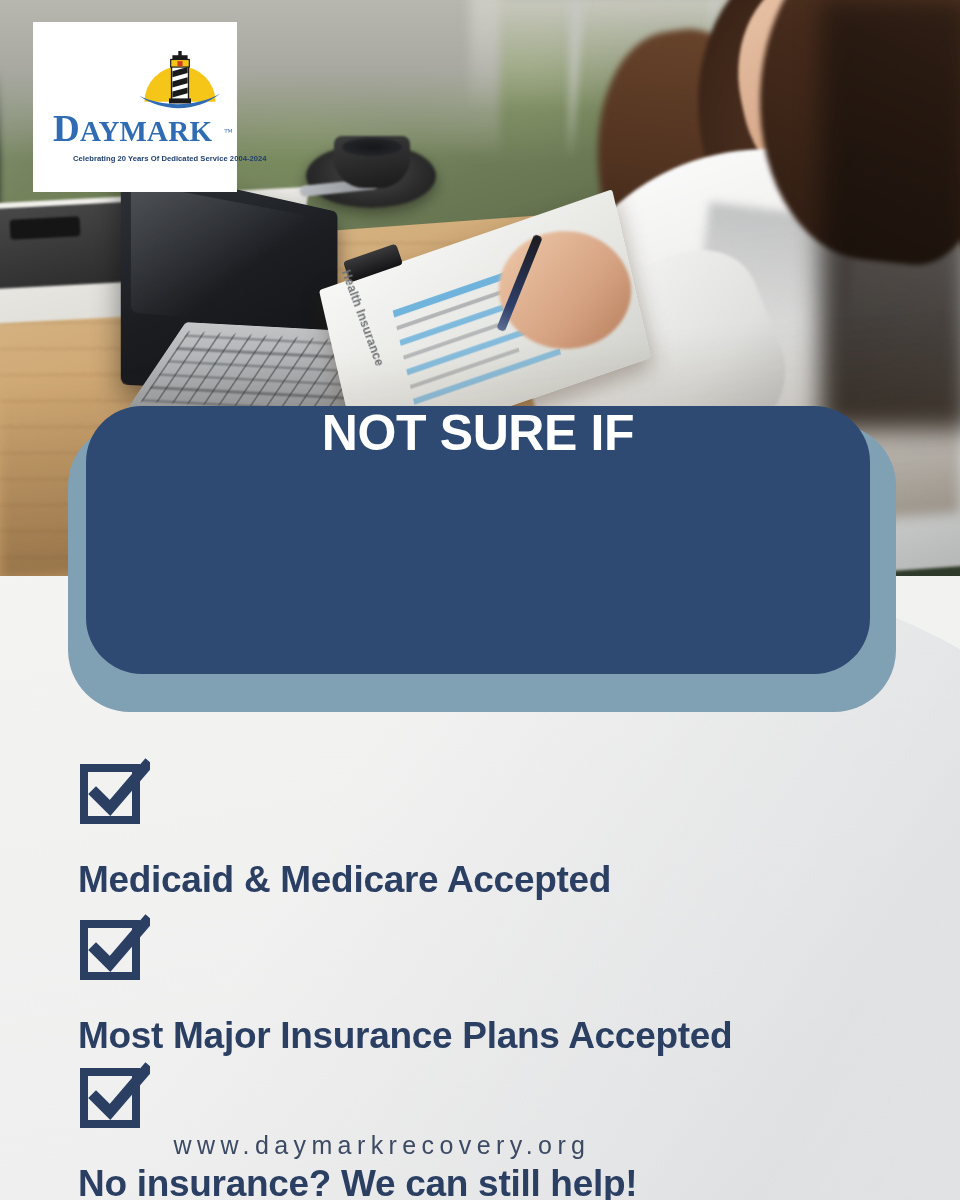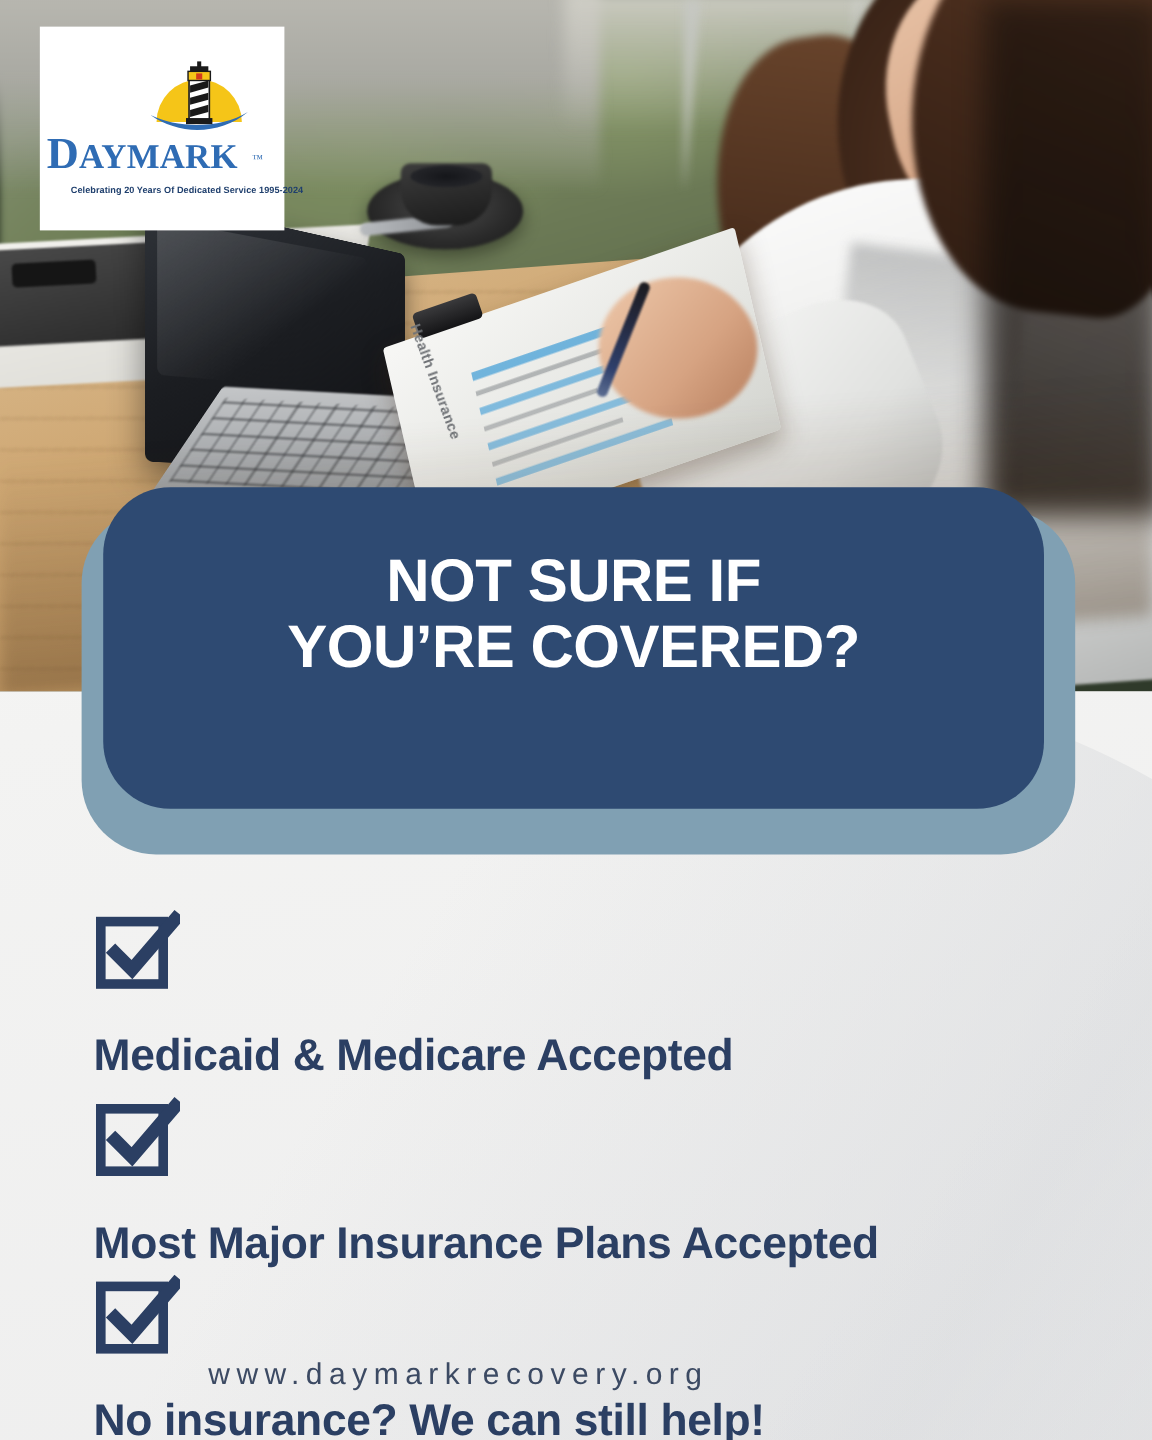--- a/index.html
+++ b/index.html
@@ -299,21 +299,21 @@
     filter:blur(12px);
   }
 
   
   .logo-card {
     position:absolute;
     left:33px; top:22px;
     width:204px; height:170px;
     background:#ffffff;
     display:flex; flex-direction:column;
-    align-items:flex-start; justify-content:center;
+    align-items:flex-end; justify-content:center;
     z-index:7;
   }
   .logo-inner { position:relative; width:190px; height:120px; }
 
   .logo-lh { position:absolute; right:14px; top:4px; width:86px; height:66px; }
 
   .logo-word {
     position:absolute; left:6px; bottom:20px;
     font-family:"Liberation Serif", serif;
     font-weight:700;
@@ -345,21 +345,21 @@
     width:828px; height:288px;
     background:#80a0b3;
     border-radius:62px;
   }
   .banner {
     position:absolute;
     left:86px; top:8px;
     width:784px; height:268px;
     background:#2e4a72;
     border-radius:56px;
-    display:flex; align-items:center; justify-content:center;
+    display:flex; justify-content:center;
   }
   .banner h1 {
     color:#ffffff;
     font-family:"Liberation Sans", sans-serif;
     font-weight:700;
     font-size:50px;
     line-height:1.11;
     letter-spacing:-.4px;
     text-align:center;
     text-transform:uppercase;
@@ -470,30 +470,30 @@
         <path d="M41 36 L59 31 L59 38 L41 43 Z" fill="#1a1a1a"></path>
         <path d="M41 48 L59 43 L59 50 L41 55 Z" fill="#1a1a1a"></path>
         <rect x="37" y="56" width="26" height="6" fill="#1a1a1a"></rect>
         <rect x="39" y="10" width="22" height="9" fill="#f5c518" stroke="#1a1a1a" stroke-width="1.4"></rect>
         <rect x="47" y="12" width="6" height="6" fill="#d23a1e"></rect>
         <rect x="41" y="5" width="18" height="5" fill="#1a1a1a"></rect>
         <rect x="48" y="0" width="4" height="6" fill="#1a1a1a"></rect>
       </svg>
       <div class="logo-word"><span>D</span><span class="sm">AYMARK</span></div>
       <div class="logo-tm">™</div>
-      <div class="logo-tag">Celebrating 20 Years Of Dedicated Service 1995-2024</div>
+      <div class="logo-tag">Celebrating 20 Years Of Dedicated Service 2004-2024</div>
     </div>
   </div>
 
   <div class="banner-wrap">
     <div class="banner-shadow"></div>
     <div class="banner">
       <h1>
         <span>NOT SURE IF</span><br>
-        <span>YOU’RE COVERED?</span><br>
+        <br>
         <br>
       </h1>
     </div>
   </div>
 
   <div class="checklist">
 
     <div class="ck-row">
       <svg class="ck-box" viewBox="0 0 72 72">
         <rect x="6" y="10" width="52" height="52" fill="none" stroke="#2b3f63" stroke-width="8"></rect>

